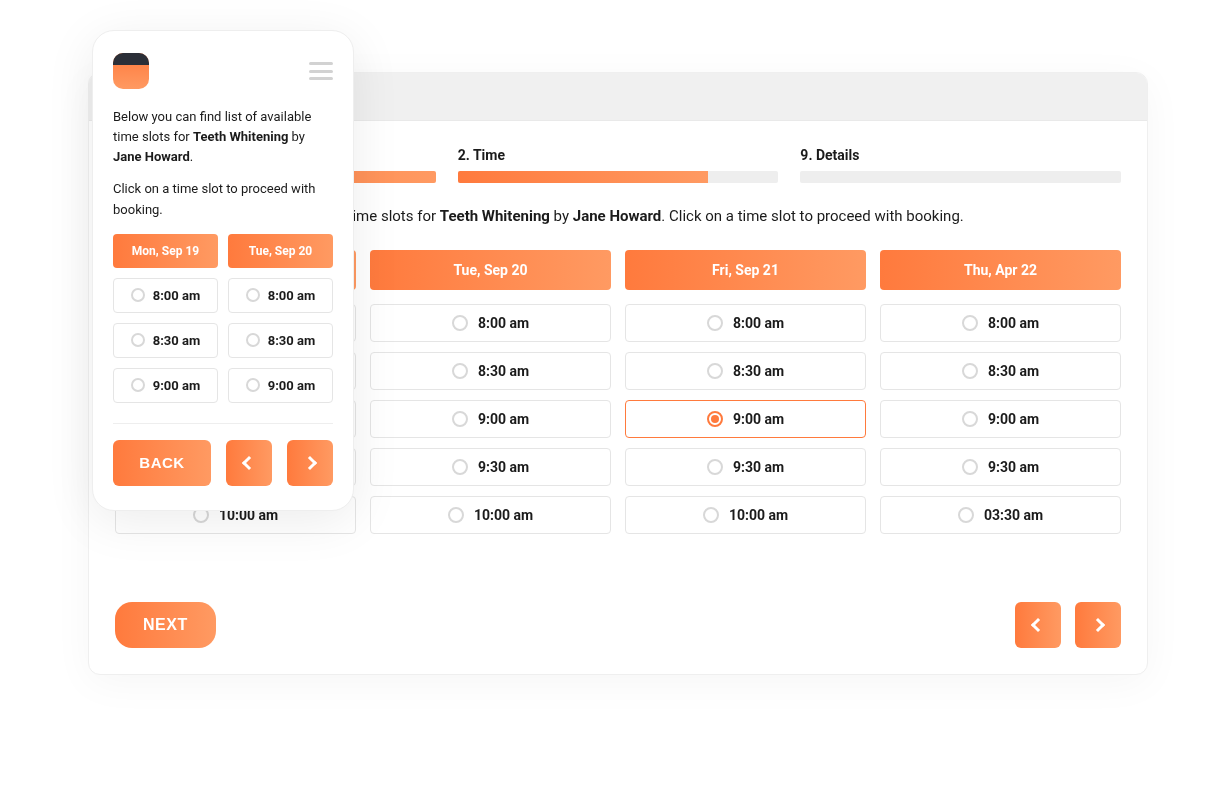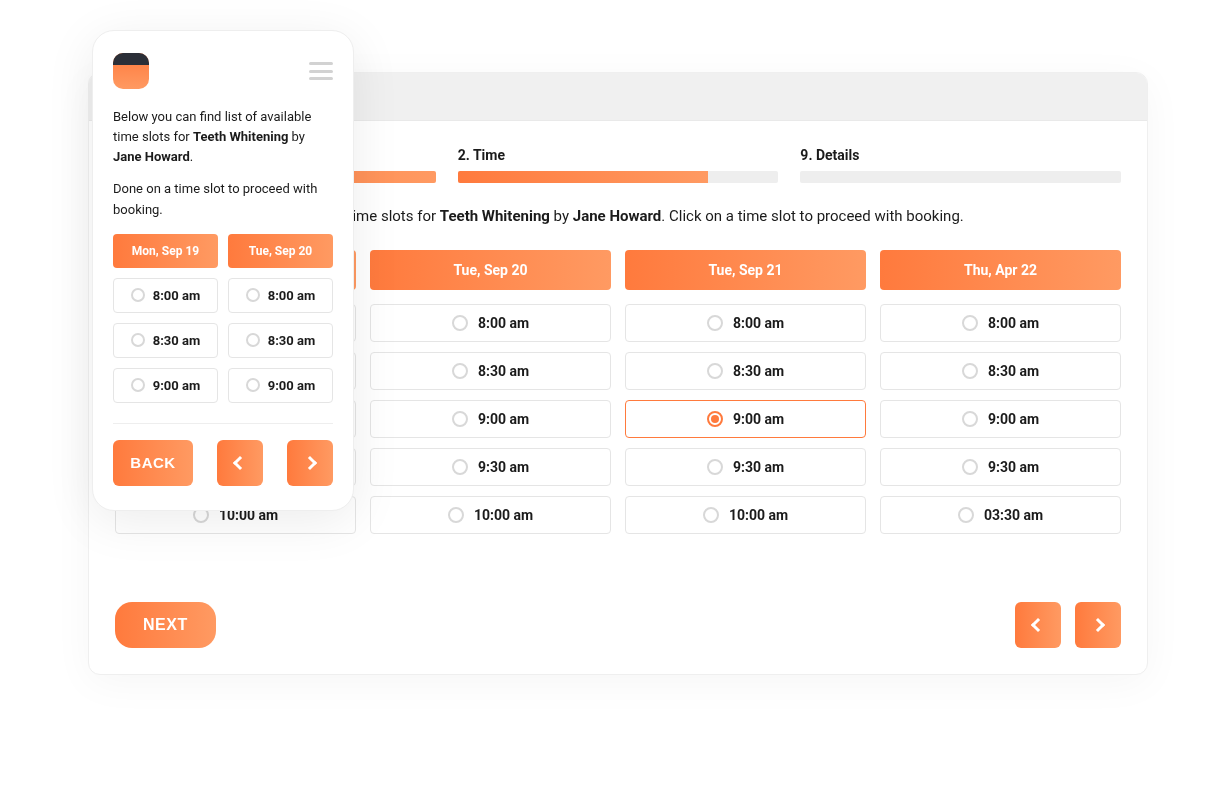--- a/index.html
+++ b/index.html
@@ -119,21 +119,21 @@
     padding: 10px 0; border-radius: 4px;
   }
   .m-slot {
     border: 1px solid #e5e5e5; border-radius: 4px;
     padding: 9px 0; display:flex; align-items:center; justify-content:center;
     gap: 8px; font-weight:700; font-size:13px; cursor:pointer;
   }
   .m-slot .radio { width:14px; height:14px; border:2px solid #d8d8d8; border-radius:50%; }
 
   .m-divider { height:1px; background:#eee; margin: 20px 0 16px; }
-  .m-footer { display:flex; gap:24px; }
+  .m-footer { display:flex; gap:15px; }
   .m-back {
     flex: 1;
     background: linear-gradient(90deg,#ff7a3d,#ff9a62);
     color:#fff; font-weight:800; border:none; border-radius:6px;
     padding: 12px 0; font-size: 15px; letter-spacing: 0.5px;
   }
 </style>
 </head>
 <body>
 
@@ -205,21 +205,21 @@
           <div class="slot">
             <span class="radio"></span>
             <span>9:30 am</span>
           </div>
           <div class="slot">
             <span class="radio"></span>
             <span>10:00 am</span>
           </div>
         </div>
         <div class="dt-col">
-          <div class="dt-day">Tue, Sep 21</div>
+          <div class="dt-day">Fri, Sep 21</div>
           <div class="slot">
             <span class="radio"></span>
             <span>8:00 am</span>
           </div>
           <div class="slot">
             <span class="radio"></span>
             <span>8:30 am</span>
           </div>
           <div class="slot selected">
             <span class="radio"></span>
@@ -280,21 +280,21 @@
     <div class="m-burger">
         <span></span>
         <span></span>
         <span></span>
       </div>
   </div>
 
   <p class="m-desc">
     <span>Below you can find list of available time slots for </span><b>Teeth Whitening</b><span> by </span><b>Jane Howard</b><span>.</span>
   </p>
-  <p class="m-desc">Done on a time slot to proceed with booking.</p>
+  <p class="m-desc">Click on a time slot to proceed with booking.</p>
 
   <div class="m-grid" id="m-grid">
       <div class="m-day">Mon, Sep 19</div>
       <div class="m-day">Tue, Sep 20</div>
       <div class="m-slot">
         <span class="radio"></span>
         <span>8:00 am</span>
       </div>
       <div class="m-slot">
         <span class="radio"></span>

